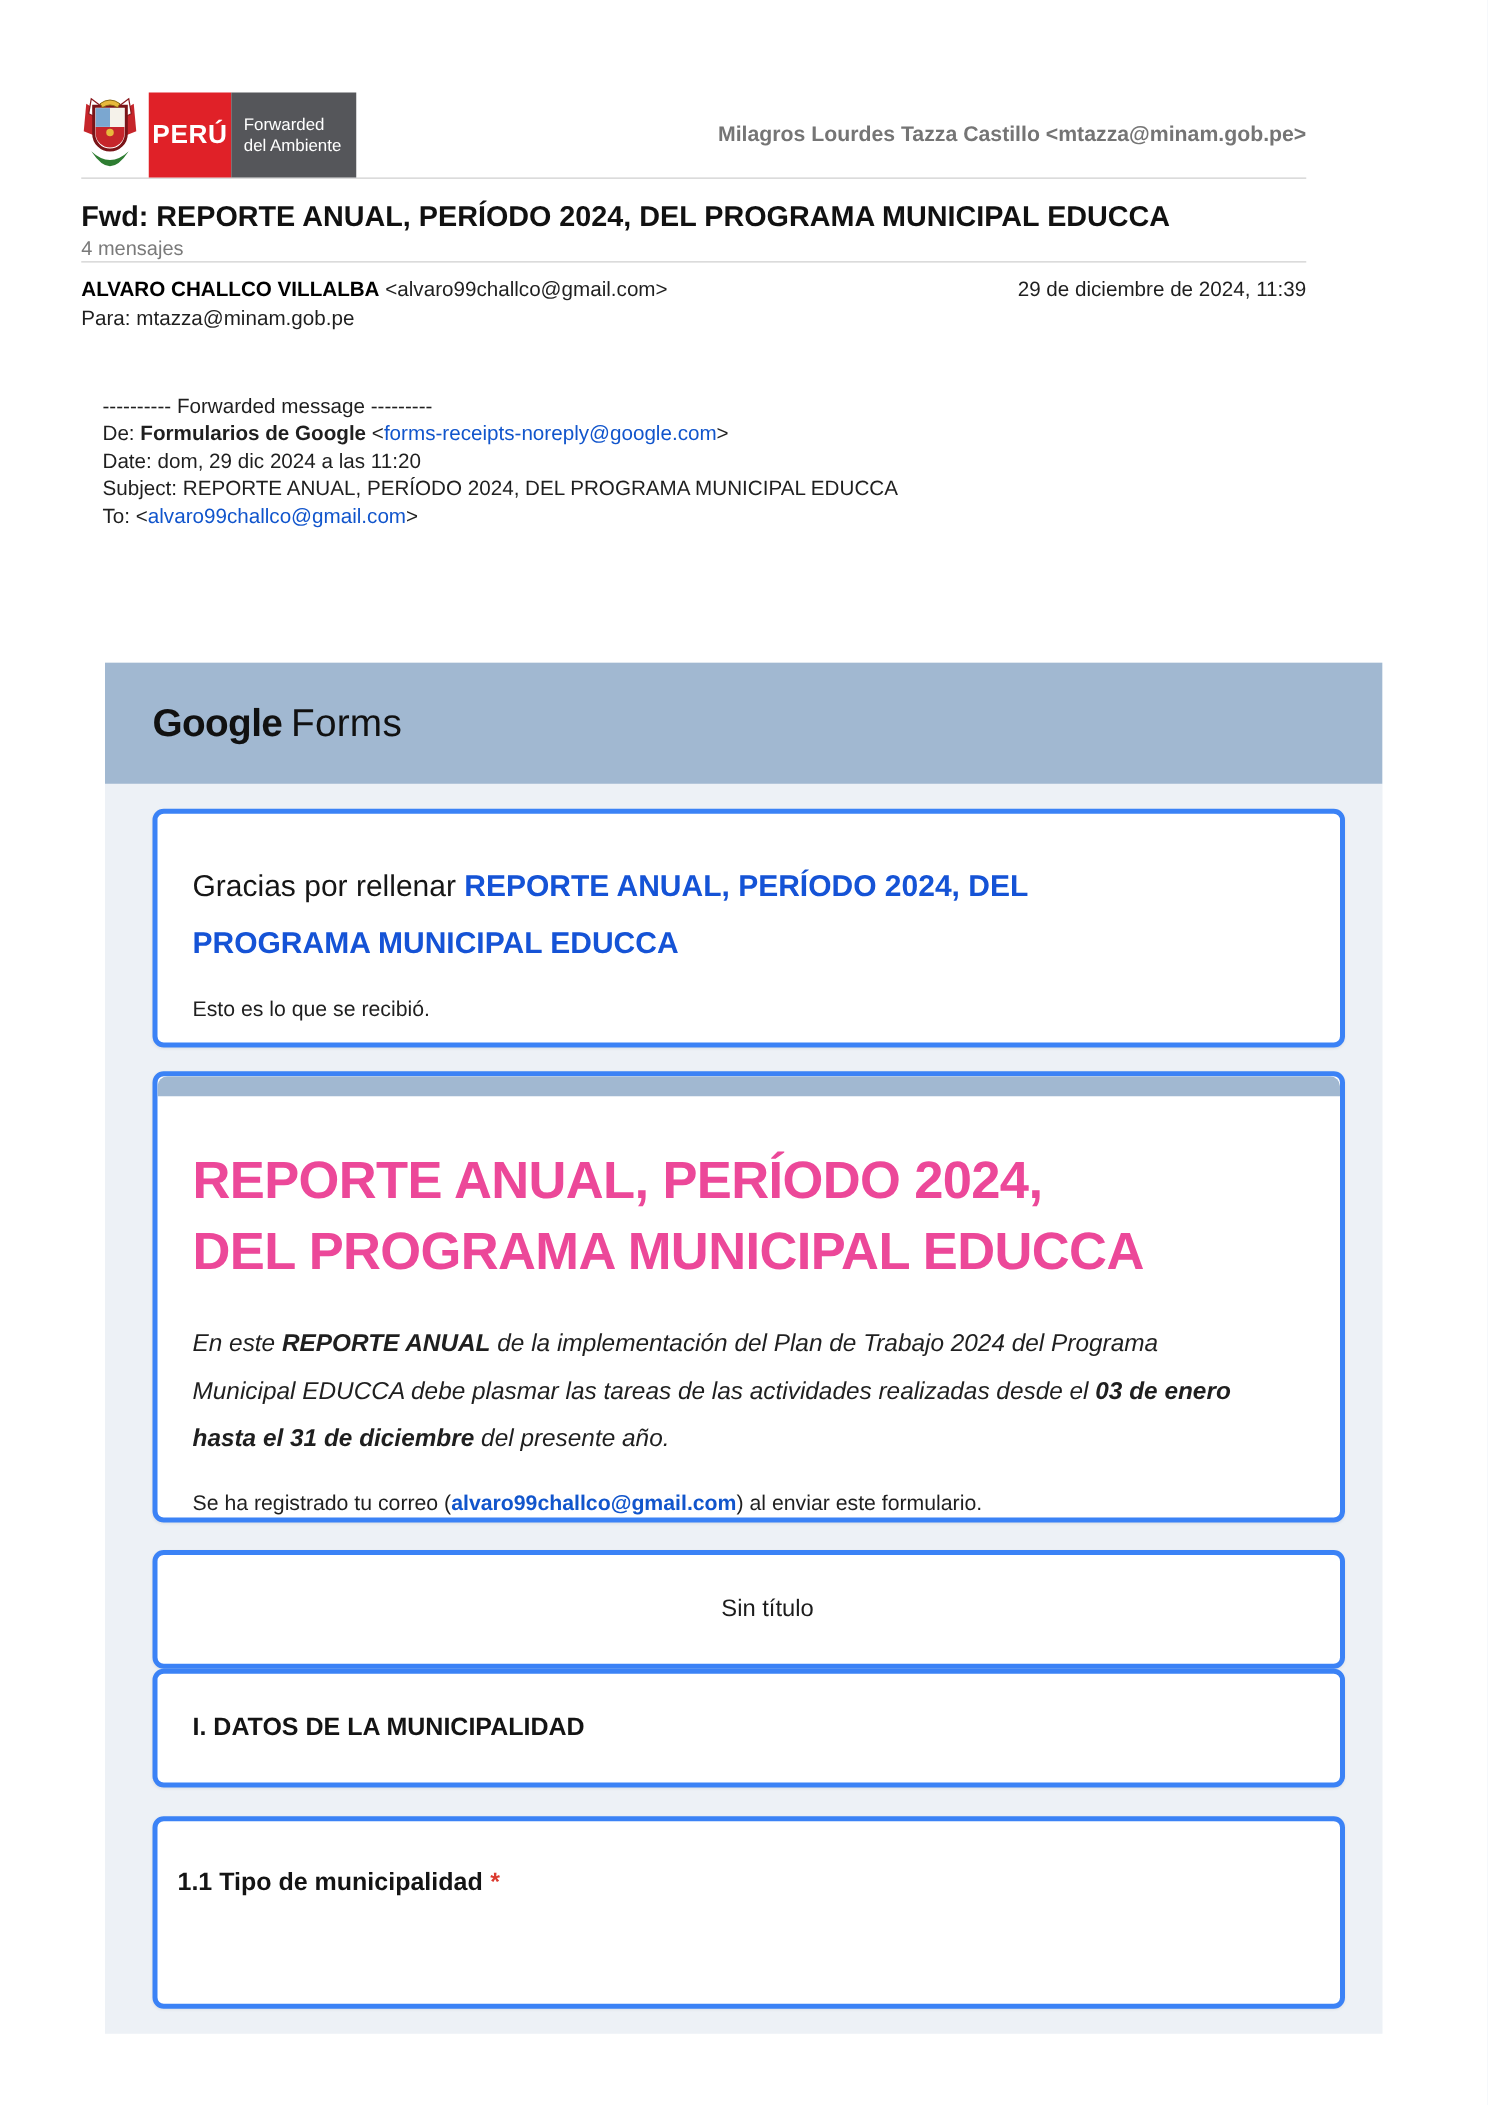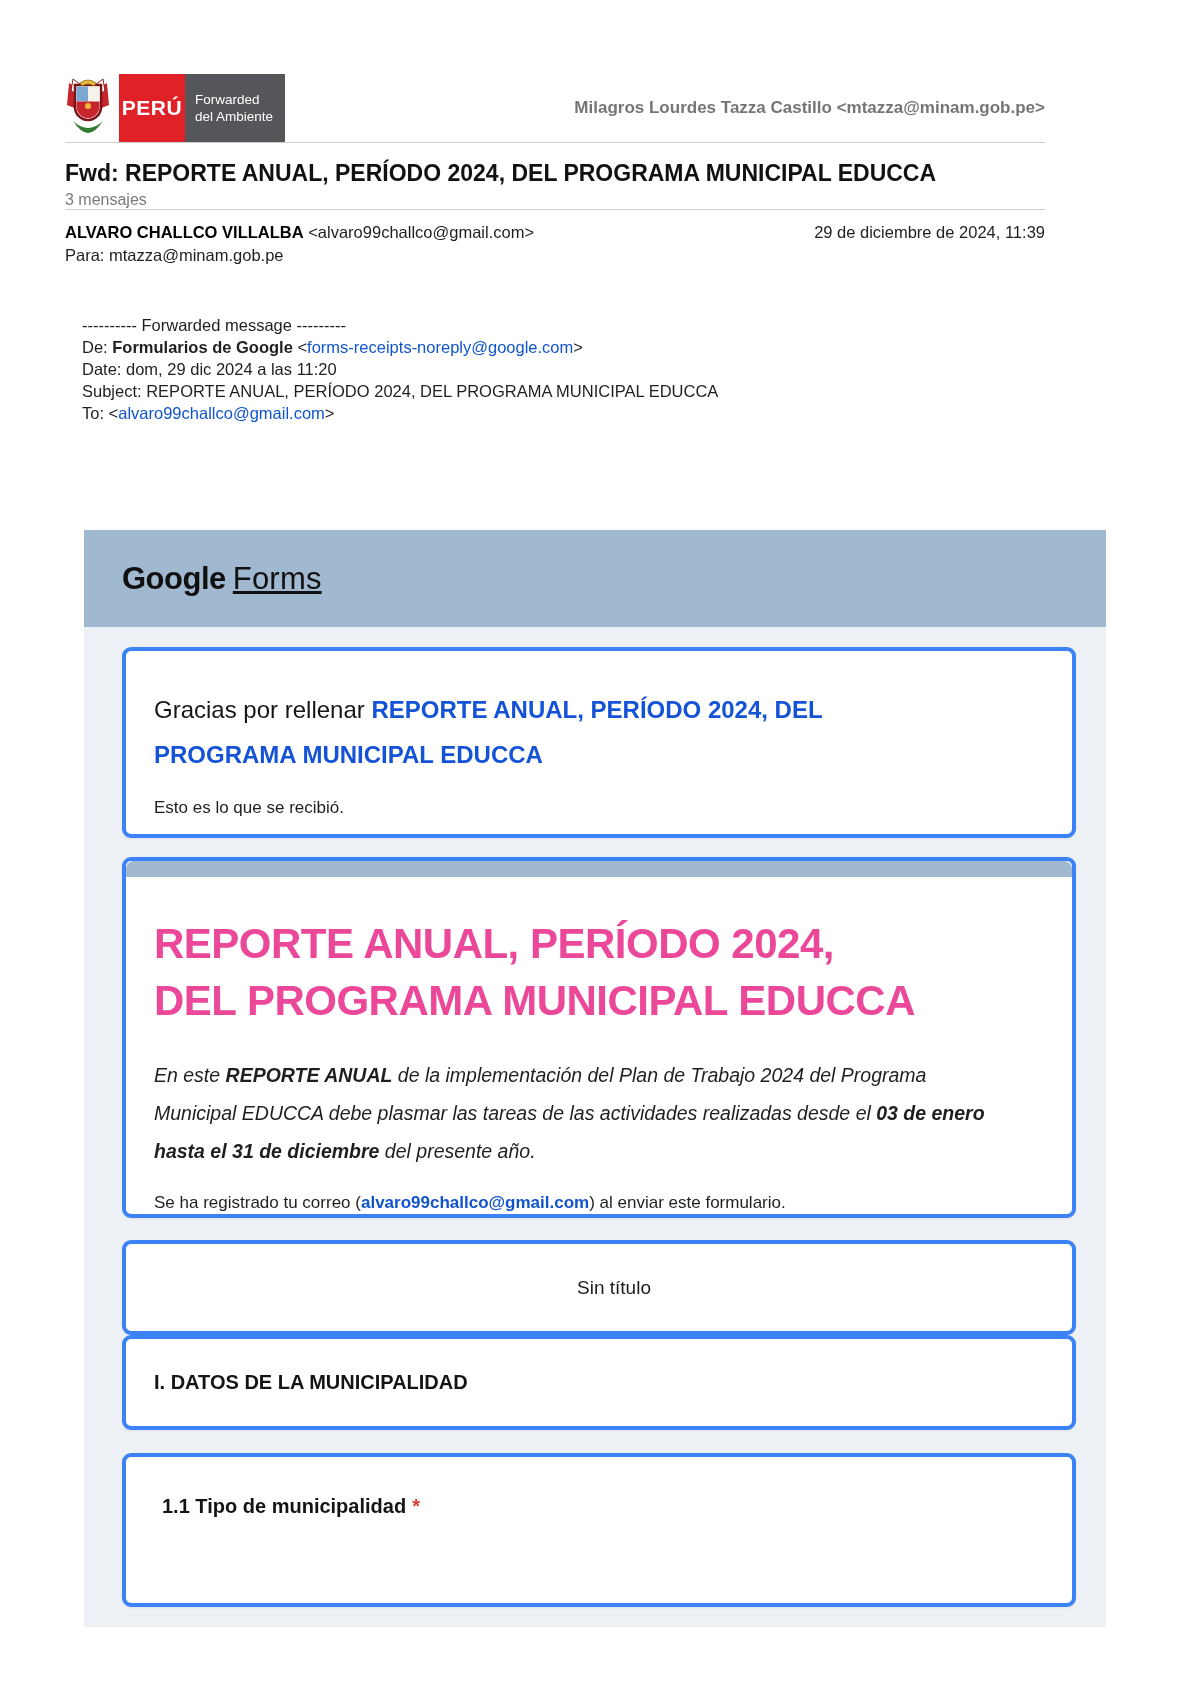--- a/index.html
+++ b/index.html
@@ -40,21 +40,21 @@
   
   .forms-wrap{
     position:absolute;left:84px;top:530px;width:1022px;height:1097px;
     background:#edf1f6;overflow:hidden;
   }
   .band{
     height:97px;background:#a1b8d1;display:flex;align-items:center;padding-left:38px;
   }
   .gbrand{font-size:31px;color:#111;letter-spacing:.2px;}
   .gbrand .g1{font-weight:bold;margin-right:7px;letter-spacing:-0.5px;}
-  .gbrand .g2{font-weight:normal;text-decoration:underline;}
+  .gbrand .g2{font-weight:normal;}
   .card{
     background:#fff;border:4px solid #3b82f6;border-radius:9px;
     margin-left:38px;width:954px;box-sizing:border-box;
     box-shadow:0 1px 2px rgba(60,64,67,.08);
   }
   .card-thanks{margin-top:20px;height:191px;padding:36px 30px 0 28px;}
   .thanks-line{font-size:24px;line-height:45px;color:#161616;max-width:810px;}
   .thanks-line .biglink{color:#1553d6;font-weight:bold;}
   .received{font-size:17px;margin-top:21px;color:#1f1f1f;}
   .card-form{margin-top:19px;height:361px;padding:0;overflow:hidden;}
@@ -65,21 +65,21 @@
   }
   .form-desc{
     font-style:italic;font-size:19.5px;line-height:38px;color:#1f1f1f;
     margin-top:27px;max-width:850px;
   }
   .form-desc b{font-weight:bold;text-align:center;}
   .registered{font-size:17px;margin-top:23px;color:#1f1f1f;}
   .registered .lnk{font-weight:bold;}
   .card-untitled{margin-top:22px;height:95px;display:flex;align-items:center;padding-left:30px;font-size:19px;color:#1c1c1c;justify-content:center;}
   .card-section{height:95px;display:flex;align-items:center;padding-left:28px;font-size:20px;font-weight:bold;color:#141414;}
-  .card-question{margin-top:23px;height:154px;padding:38px 30px 0 36px;font-size:20px;font-weight:bold;color:#141414;}
+  .card-question{margin-top:23px;height:154px;padding:38px 30px 0 16px;font-size:20px;font-weight:bold;color:#141414;}
   .req{color:#db3a2f;font-weight:bold;margin-left:6px;}
 </style>
 </head>
 <body>
 
 <div class="hdr">
   <div class="hdr-top">
     <div class="logo-group">
       <svg class="coat" viewBox="0 0 46 66">
 
@@ -105,21 +105,21 @@
         <span>Forwarded</span>
         <span>del Ambiente</span>
       </div>
     </div>
     <div class="recipient">Milagros Lourdes Tazza Castillo &lt;mtazza@minam.gob.pe&gt;</div>
   </div>
 
   <hr class="rule rule1">
 
   <div class="subject">Fwd: REPORTE ANUAL, PERÍODO 2024, DEL PROGRAMA MUNICIPAL EDUCCA</div>
-  <div class="msgcount">3 mensajes</div>
+  <div class="msgcount">4 mensajes</div>
 
   <hr class="rule rule2">
 
   <div class="msg-head">
     <div class="sender">
       <b>ALVARO CHALLCO VILLALBA</b><span> &lt;alvaro99challco@gmail.com&gt;</span>
     </div>
     <div class="msg-date">29 de diciembre de 2024, 11:39</div>
   </div>
   <div class="to-line">Para: mtazza@minam.gob.pe</div>

